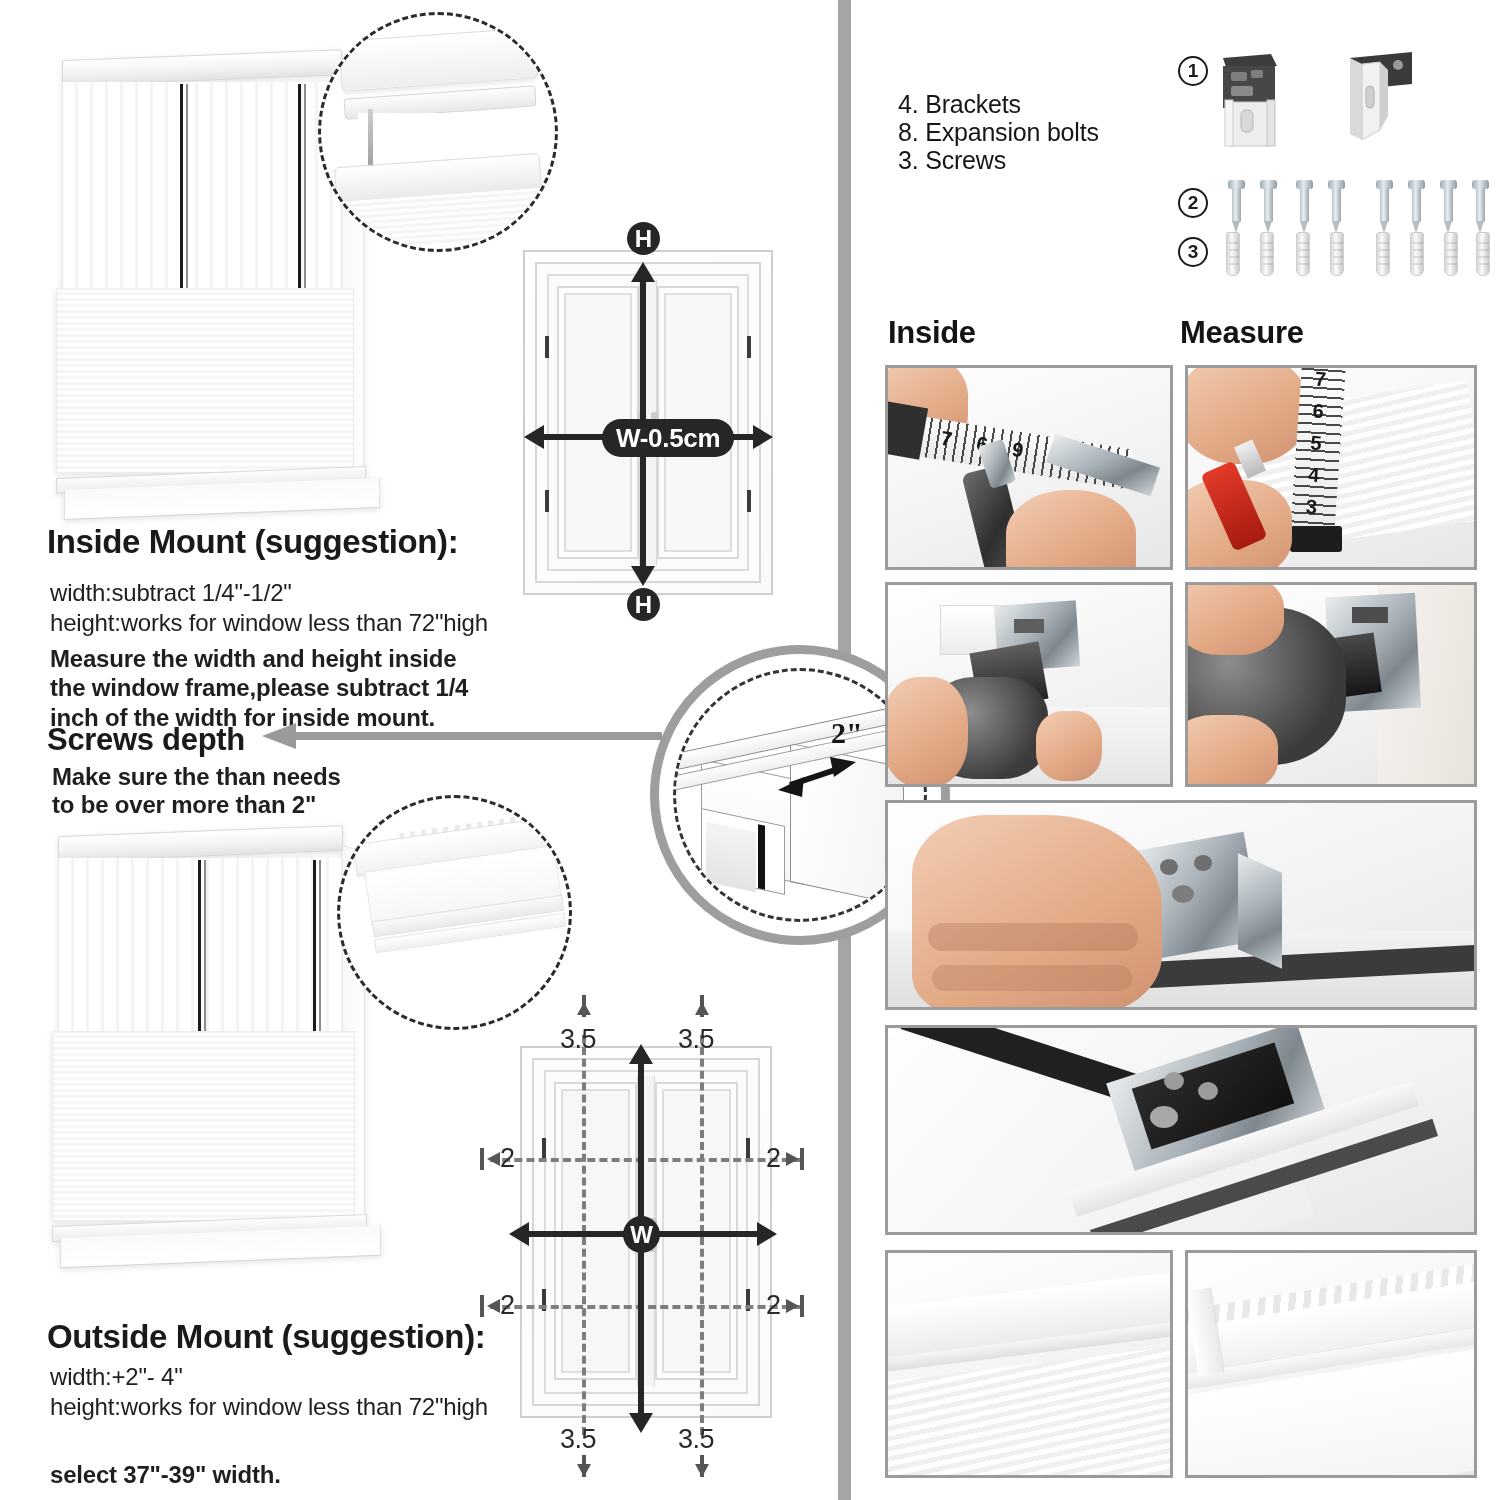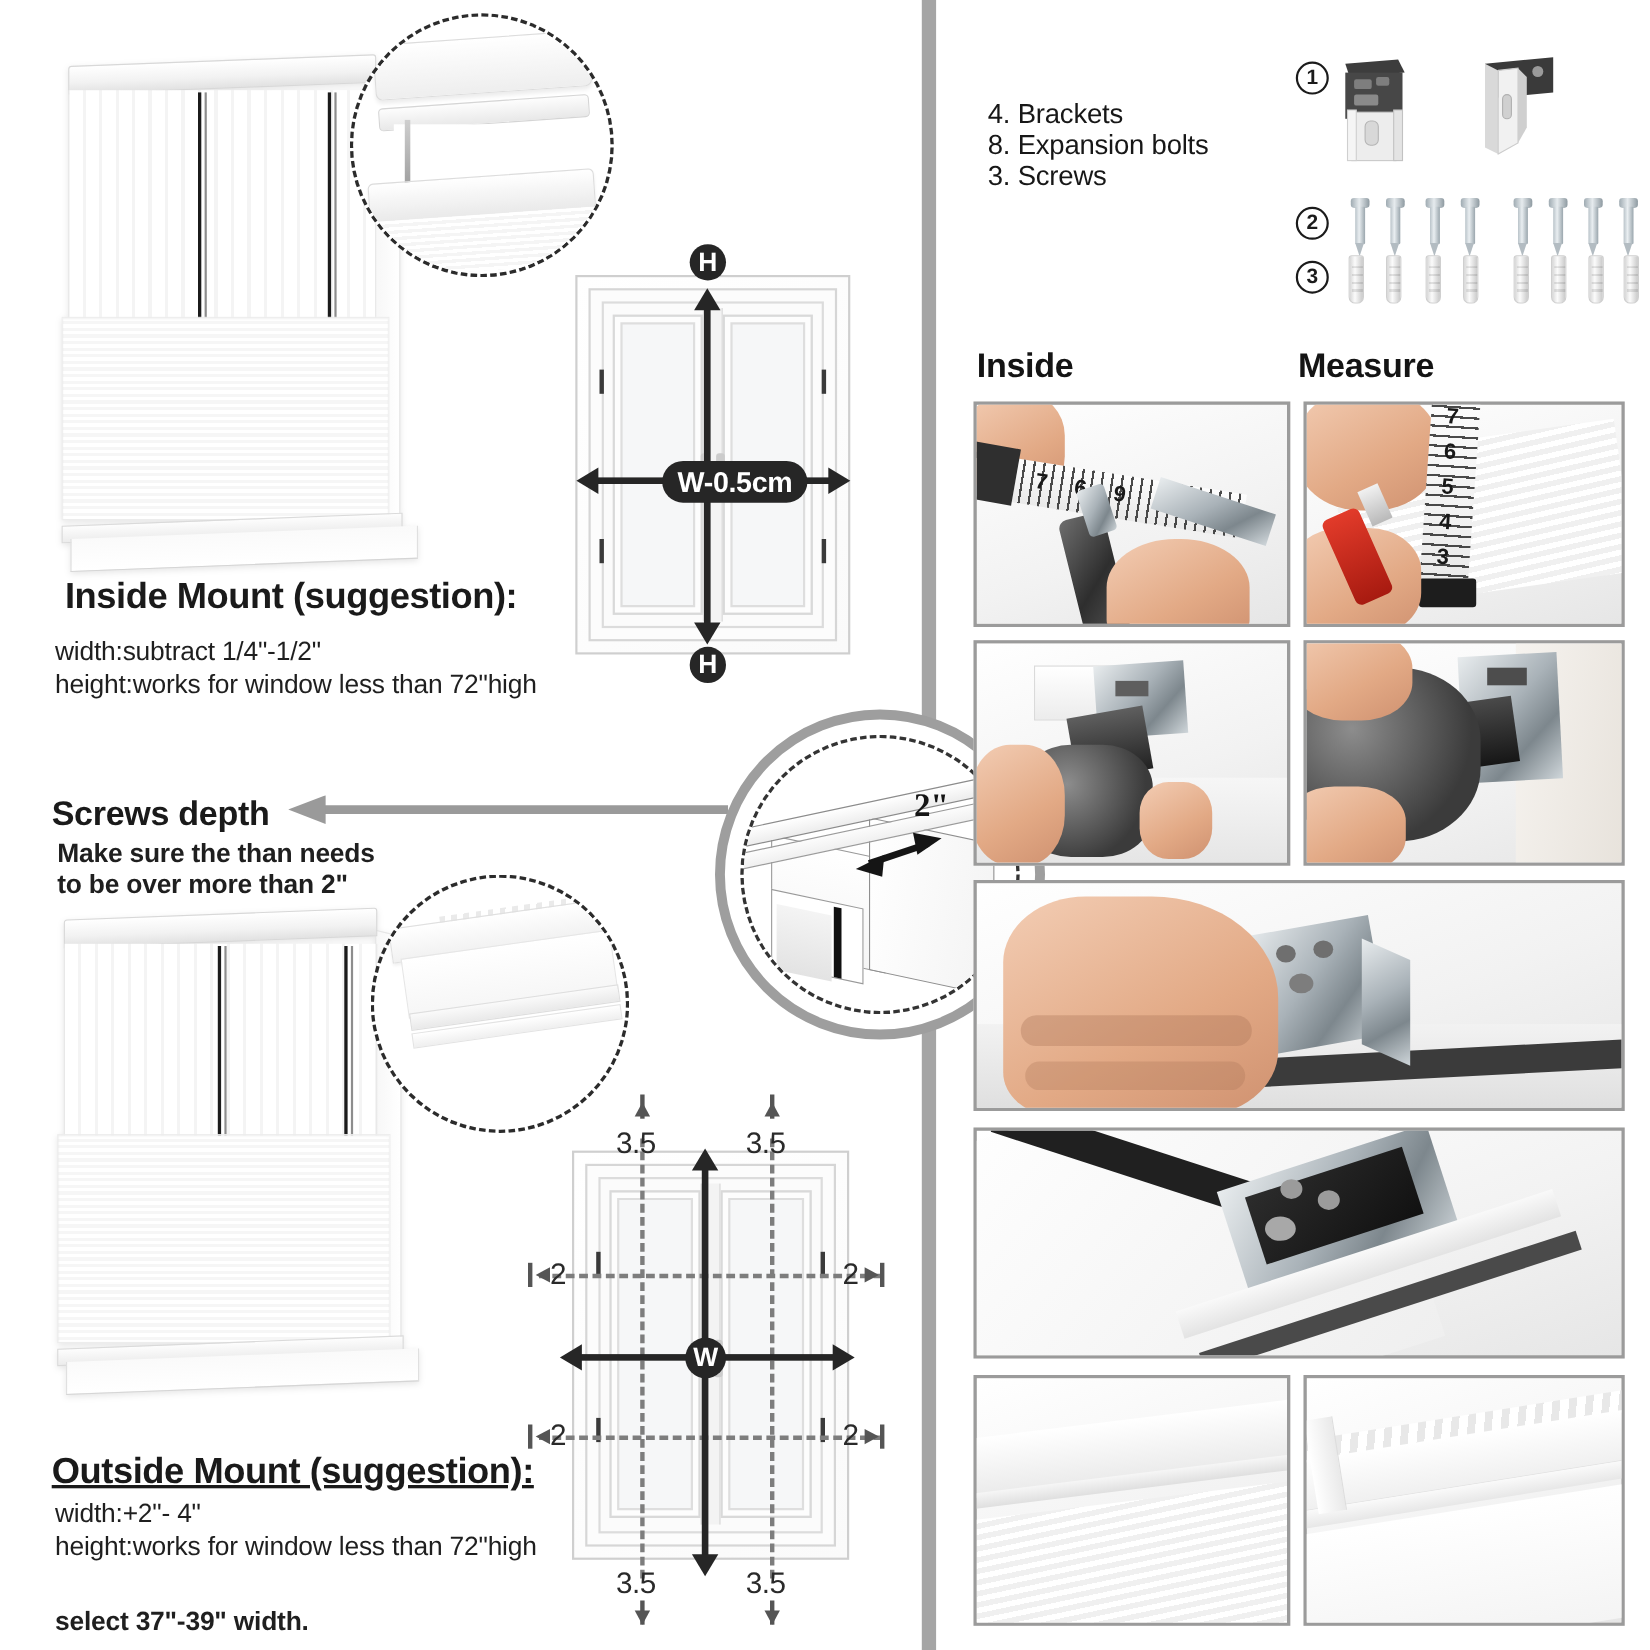--- a/index.html
+++ b/index.html
@@ -384,25 +384,26 @@
     <div class="dc-inner">
       <div class="hr-top-cap"></div>
       <div class="hr-lip"></div>
       <div class="hr-gap"></div>
       <div class="hr-bracket"></div>
       <div class="hr-bottom"></div>
       <div class="hr-cell"></div>
     </div>
   </div>
 
-  <div class="h1" style="left:59px; top:523px;">Inside Mount (suggestion):</div>
+  <div class="h1" style="left:47px; top:523px;">Inside Mount (suggestion):</div>
 
   <div class="para" style="left:50px; top:578px;">width:subtract 1/4"-1/2"</div>
   <div class="para" style="left:50px; top:608px;">height:works for window less than 72"high</div>
 
+  <div class="para bold" style="left:50px; top:644px; width:420px;">Measure the width and height inside the window frame,please subtract 1/4 inch of the width for inside mount.</div>
 
   <div class="h2" style="left:47px; top:722px;">Screws depth</div>
 
   <div class="gray-arrow" style="left:262px; top:723px; width:400px; height:26px;">
     <svg width="400" height="26" viewBox="0 0 400 26">
       <line x1="30" y1="13" x2="400" y2="13" stroke="#9a9a9a" stroke-width="8"></line>
       <polygon points="0,13 34,0 34,26" fill="#9a9a9a"></polygon>
     </svg>
   </div>
 
@@ -425,21 +426,21 @@
   <div class="detail-circle" style="left:337px; top:795px; width:235px; height:235px;">
     <div class="dc-inner">
       <div class="vl-teeth"></div>
       <div class="vl-top"></div>
       <div class="vl-body"></div>
       <div class="vl-rail"></div>
       <div class="vl-rail2"></div>
     </div>
   </div>
 
-  <div class="h1" style="left:47px; top:1318px;text-decoration:underline;">Outside Mount (suggestion):</div>
+  <div class="h1" style="left:47px; top:1318px;">Outside Mount (suggestion):</div>
   <div class="para" style="left:50px; top:1362px;">width:+2"- 4"</div>
   <div class="para" style="left:50px; top:1392px;">height:works for window less than 72"high</div>
   <div class="para bold" style="left:50px; top:1460px;">select 37"-39" width.</div>
 
   <div class="win-wrap" style="left:523px; top:250px; width:250px; height:345px;">
     <div class="win-frame"></div>
     <div class="win-frame2"></div>
     <div class="win-frame3"></div>
     <div class="pane" style="left:34px; top:36px; width:82px; height:273px;"></div>
     <div class="pane" style="left:134px; top:36px; width:82px; height:273px;"></div>

